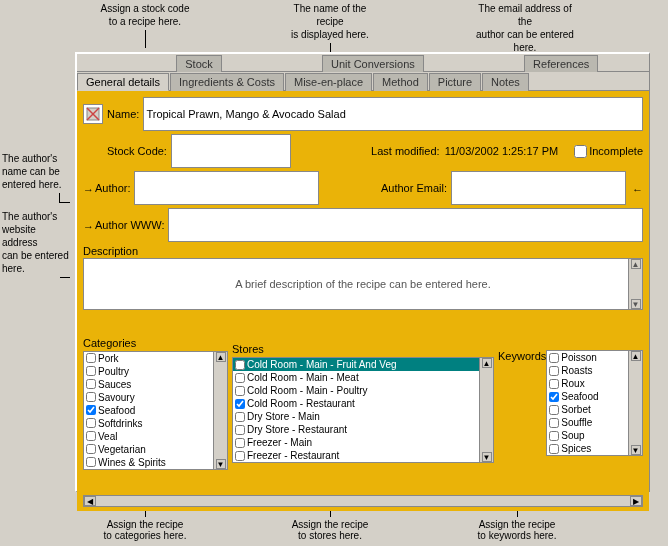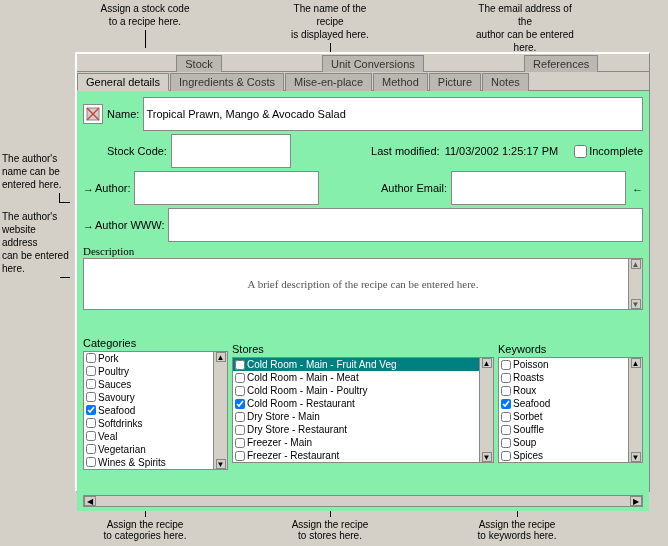--- a/index.html
+++ b/index.html
@@ -94,21 +94,21 @@
     }
 
     .tab.inactive {
       background: #bab8b0;
       color: #333;
     }
 
     
     .content-area {
       padding: 4px 6px;
-      background: #86efac;
+      background: #eab308;
     }
 
     
     .form-row {
       display: flex;
       align-items: center;
       margin-bottom: 3px;
       gap: 4px;
     }
 
@@ -159,21 +159,20 @@
     .checkbox-label {
       display: flex;
       align-items: center;
       gap: 2px;
       font-size: 11px;
     }
 
     
     .description-section {
       margin: 3px 0;
-      font-family: Liberation Serif, serif;
     }
 
     .description-label {
       font-size: 11px;
       margin-bottom: 1px;
     }
 
     .description-box {
       border: 1px solid #888;
       background: #fff;
@@ -487,21 +486,21 @@
                   <span>Freezer - Restaurant</span>
                 </div>
             </div>
             <div style="width:14px; background:#d4d0c8; border-left:1px solid #888; display:flex; flex-direction:column; align-items:center; justify-content:space-between;">
               <div style="width:10px; height:10px; background:#d4d0c8; border:1px solid #888; font-size:8px; text-align:center;">▲</div>
               <div style="width:10px; height:10px; background:#d4d0c8; border:1px solid #888; font-size:8px; text-align:center;">▼</div>
             </div>
           </div>
         </div>
 
-        <div style="display:flex; flex-direction:column; width:145px;">
+        <div style="display:flex; flex-direction:row; width:145px;">
           <div class="col-header">Keywords</div>
           <div style="display:flex; flex:1; border:1px solid #888;">
             <div class="list-box" style="flex:1; overflow-y:auto; border:none;">
               <div class="list-item">
                   <input type="checkbox" style="">
                   <span>Poisson</span>
                 </div>
               <div class="list-item">
                   <input type="checkbox" style="">
                   <span>Roasts</span>

